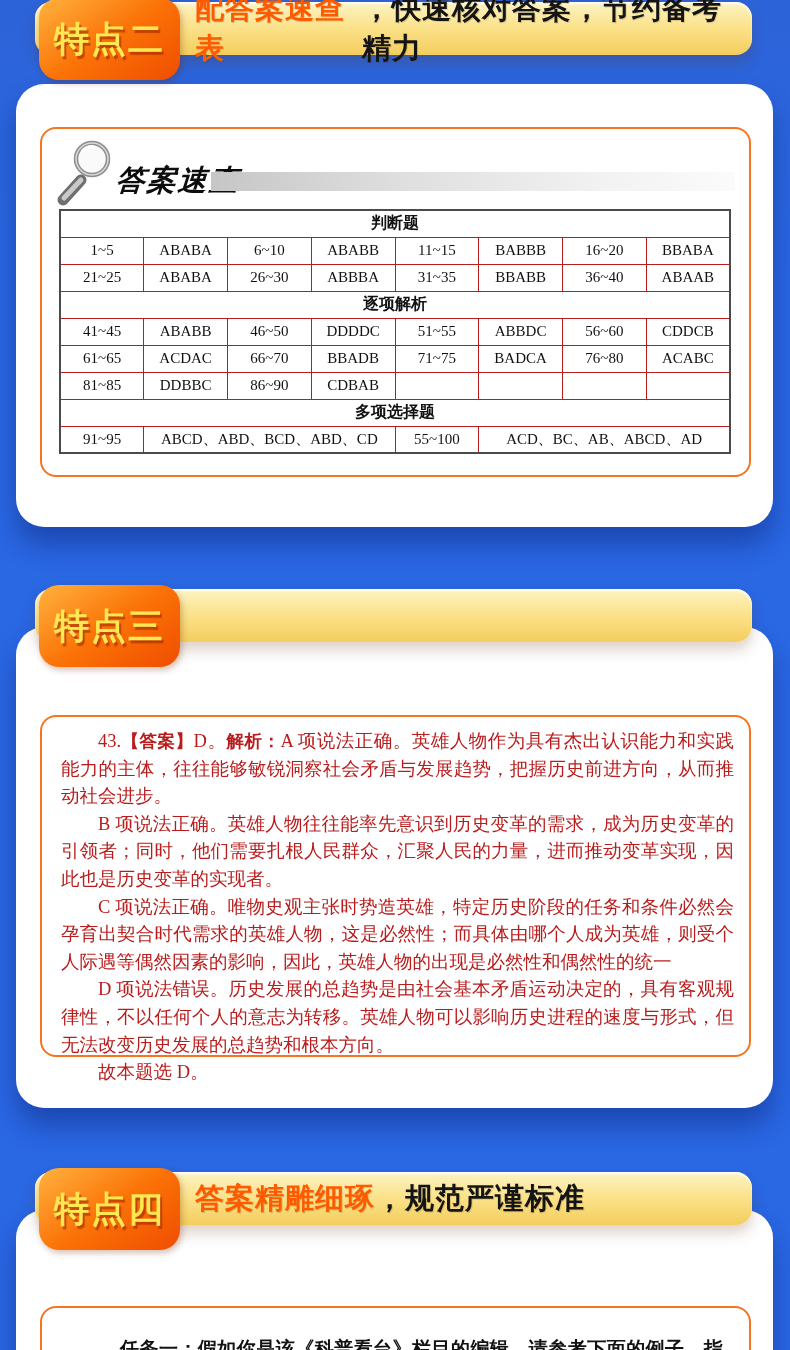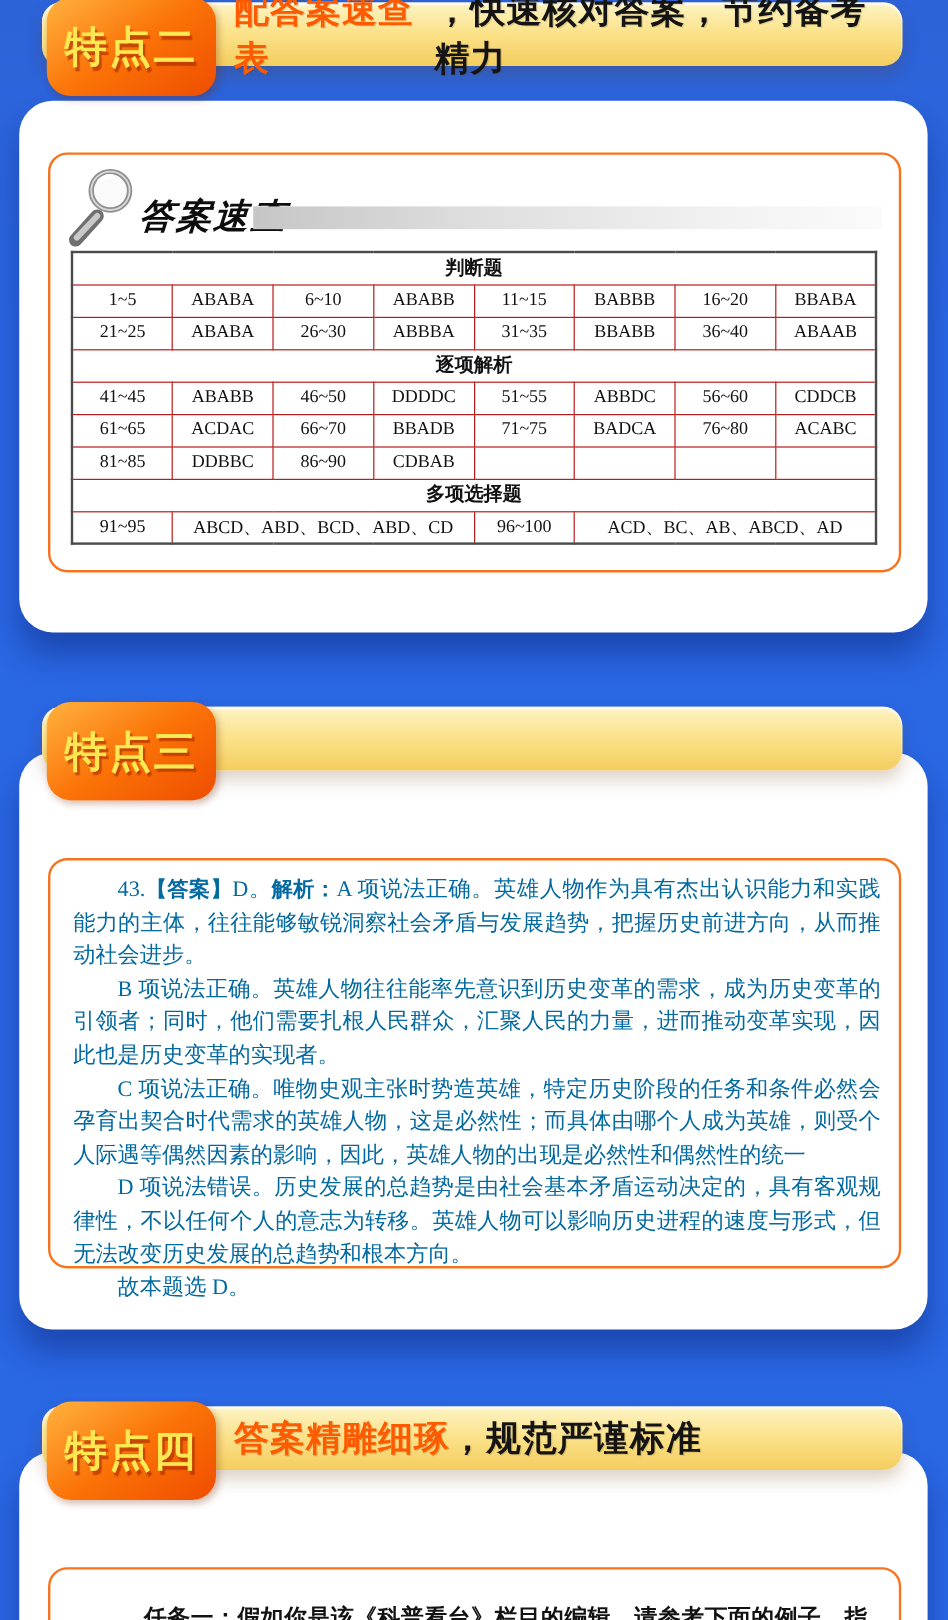--- a/index.html
+++ b/index.html
@@ -80,21 +80,21 @@
   table.answers tr.th-row td {
     font-family:"Liberation Sans", sans-serif; font-weight:bold; font-size:16px;
   }
 
   
   .analysis {
     position:absolute; left:19px; right:15px; top:11px;
   }
   .analysis p {
     text-indent:2em; text-align:justify;
-    font-family:"Liberation Serif", serif; font-size:18.5px; line-height:27.6px; color:#0369a1;
+    font-family:"Liberation Serif", serif; font-size:18.5px; line-height:27.6px; color:#b91c1c;
   }
   .analysis p b { font-family:"Liberation Sans", sans-serif; font-size:17.5px; }
 
   
   .task {
     padding:26px 26px 0 40px;
   }
   .task p {
     text-indent:2em; font-weight:bold; font-size:19px; line-height:30px;
     color:#121212; font-family:"Liberation Sans", sans-serif; text-align:justify;
@@ -173,21 +173,21 @@
               <td></td>
               <td></td>
               <td></td>
             </tr>
             <tr class="th-row">
               <td colspan="8">多项选择题</td>
             </tr>
             <tr>
               <td>91~95</td>
               <td colspan="3">ABCD、ABD、BCD、ABD、CD</td>
-              <td>96~100</td>
+              <td>55~100</td>
               <td colspan="3">ACD、BC、AB、ABCD、AD</td>
             </tr>
           </tbody>
       </table>
     </div>
   </div>
   <div class="banner banner-1">
     <div class="badge">特点二</div>
     <div class="banner-label">
       <span class="hl">配答案速查表</span>

